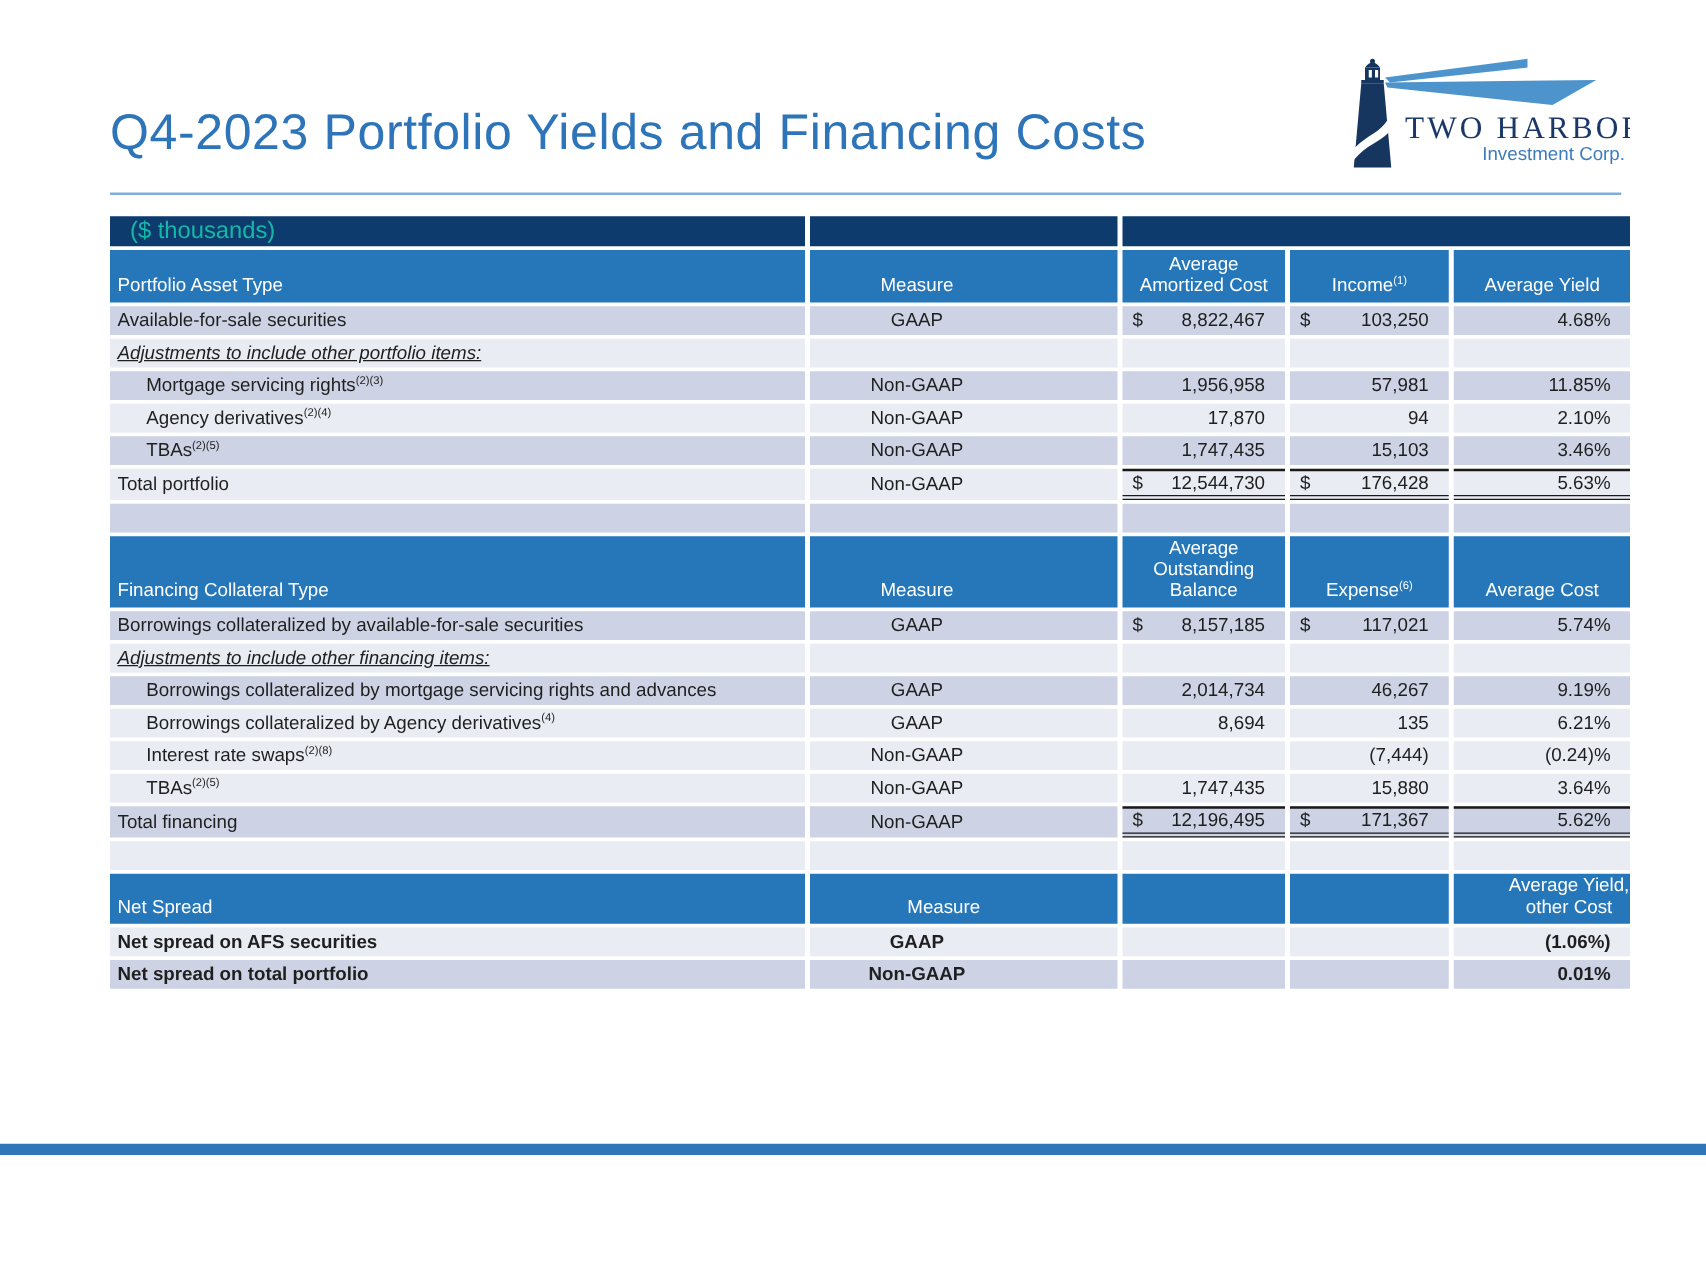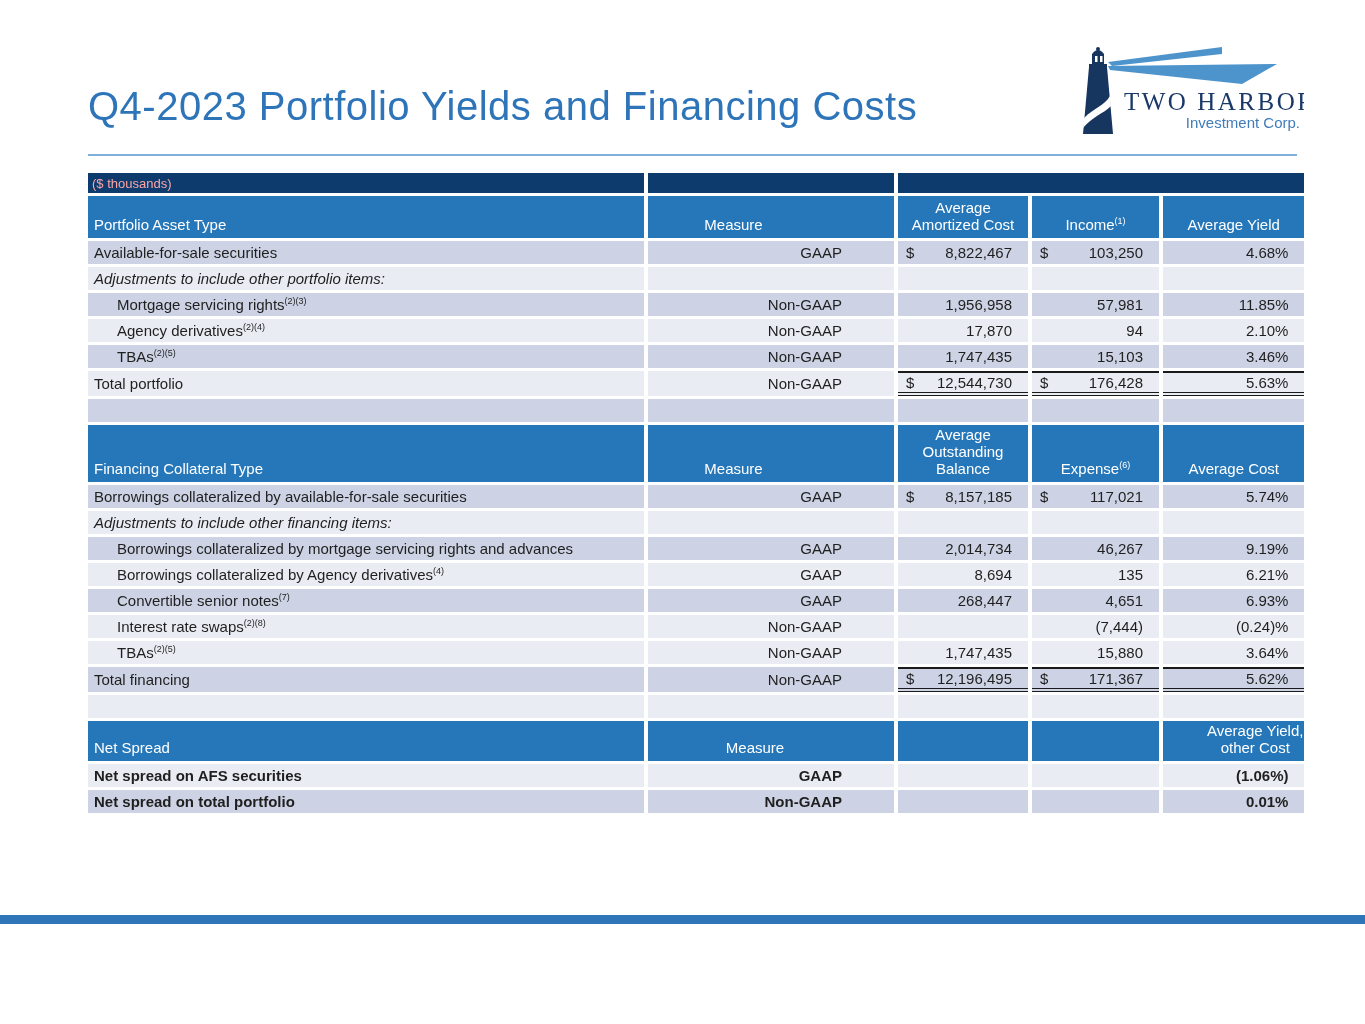--- a/index.html
+++ b/index.html
@@ -14,30 +14,30 @@
          color:var(--titleblue);font-weight:400;letter-spacing:0.5px;}
   .rule{position:absolute;left:88px;top:154px;width:1209px;height:2px;background:var(--rule);}
   .logo-box{position:absolute;left:1072px;top:44px;width:232px;height:95px;}
   .pagenum{position:absolute;left:1276px;top:948px;font-size:16px;color:var(--pgnum);}
   .footbar{position:absolute;left:0;bottom:0;width:100%;height:9px;background:var(--footbar);}
 
   table.yields{position:absolute;left:84px;top:170px;border-collapse:separate;
                border-spacing:4px 3px;table-layout:fixed;}
   table.yields td{box-sizing:border-box;height:23px;font-size:15px;overflow:hidden;
                   white-space:nowrap;vertical-align:middle;}
-  tr.units-row td{background:var(--navy);color:#fca5a5;height:20px;font-size:13px;padding-left:4px;}
+  tr.units-row td{background:var(--navy);color:#14b8a6;height:20px;font-size:19px;padding-left:16px;}
   tr.hdr td{background:var(--hblue);color:#fff;vertical-align:bottom;padding-bottom:5px;
             text-align:center;line-height:17px;}
   tr.hdr td.hcol0{text-align:left;padding-left:6px;}
   tr.hdr td.hcol1{padding-right:76px;}
   tr.hdr1 td{height:42px;} tr.hdr2 td{height:56px;} tr.hdr3 td{height:40px;padding-left:44px;}
   tr.dark td{background:var(--rowdark);} tr.light td{background:var(--rowlight);}
   tr.b td{font-weight:bold;}
-  td.lbl{padding-left:6px;} td.lbl.ind{padding-left:29px;} td.lbl.it{font-style:italic;}
-  td.meas{text-align:right;padding-right:52px;margin-top:27px;}
+  td.lbl{padding-left:6px;} td.lbl.ind{padding-left:29px;} td.lbl.it{font-style:italic;text-decoration:underline;}
+  td.meas{text-align:center;padding-right:76px;margin-top:27px;}
   td.num{padding:0 16px 0 8px;text-align:right;}
   td.num .cf{display:flex;justify-content:space-between;align-items:center;}
   td.pct{text-align:right;padding-right:16px;padding-left:16px;}
   td.total{border-top:2px solid #1a1a1a;border-bottom:4px double #1a1a1a;}
   sup{font-size:9px;line-height:0;}
   svg text{user-select:none;}
 </style>
 </head>
 <body>
 
@@ -266,37 +266,20 @@
             </div>
           </td>
           <td class="num">
             <div class="cf">
               <span class="cur"></span>
               <span>135</span>
             </div>
           </td>
           <td class="pct">6.21%</td>
         </tr>
-        <tr class="dark">
-          <td class="lbl ind">Convertible senior notes<sup>(7)</sup></td>
-          <td class="meas">GAAP</td>
-          <td class="num">
-            <div class="cf">
-              <span class="cur"></span>
-              <span>268,447</span>
-            </div>
-          </td>
-          <td class="num">
-            <div class="cf">
-              <span class="cur"></span>
-              <span>4,651</span>
-            </div>
-          </td>
-          <td class="pct">6.93%</td>
-        </tr>
         <tr class="light">
           <td class="lbl ind">Interest rate swaps<sup>(2)(8)</sup></td>
           <td class="meas">Non-GAAP</td>
           <td class="num"></td>
           <td class="num">
             <div class="cf">
               <span class="cur"></span>
               <span>(7,444)</span>
             </div>
           </td>

